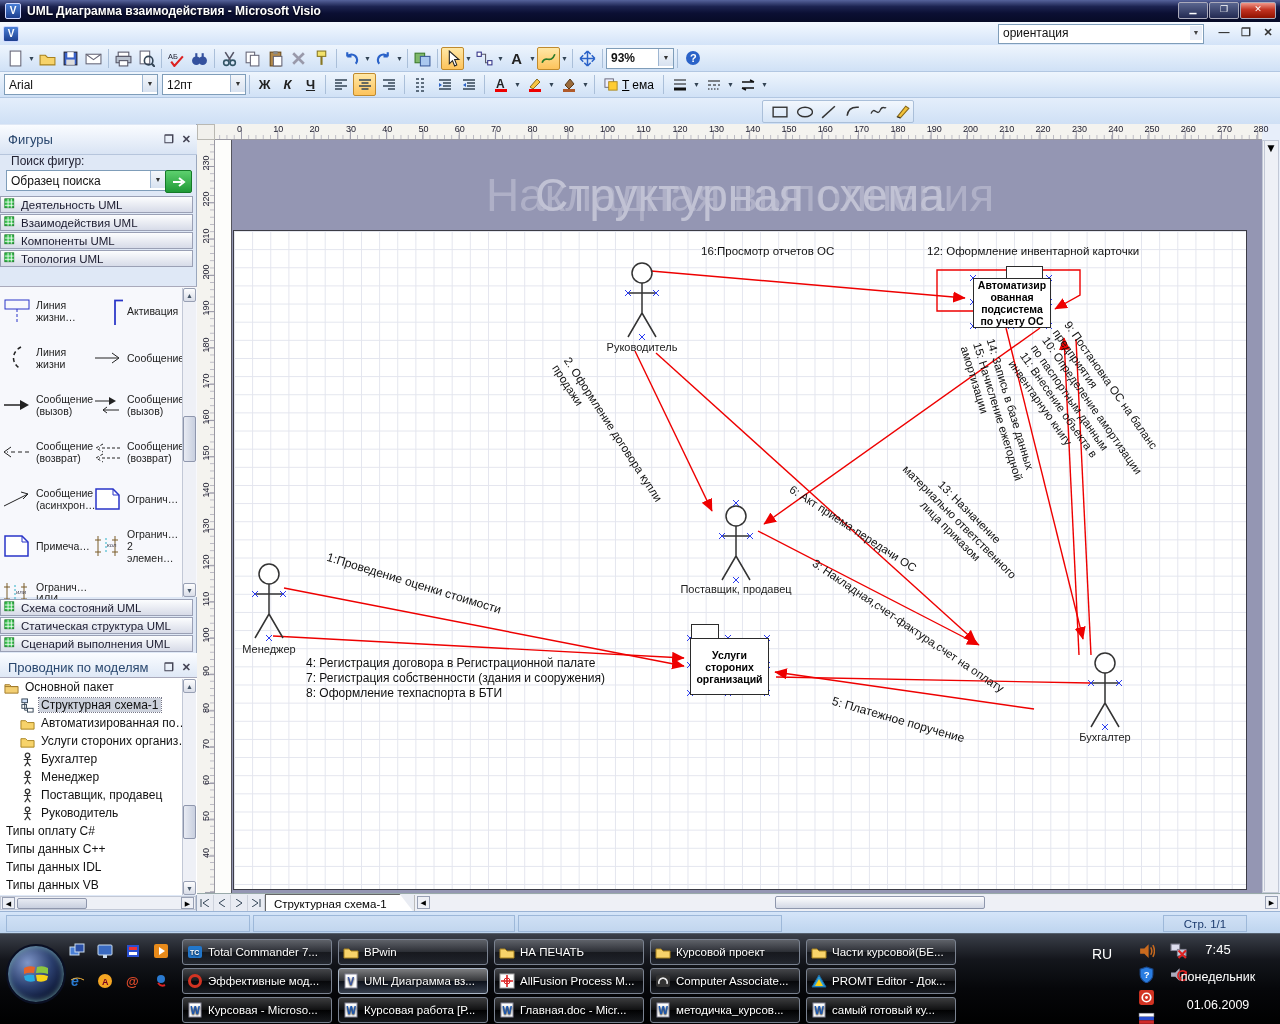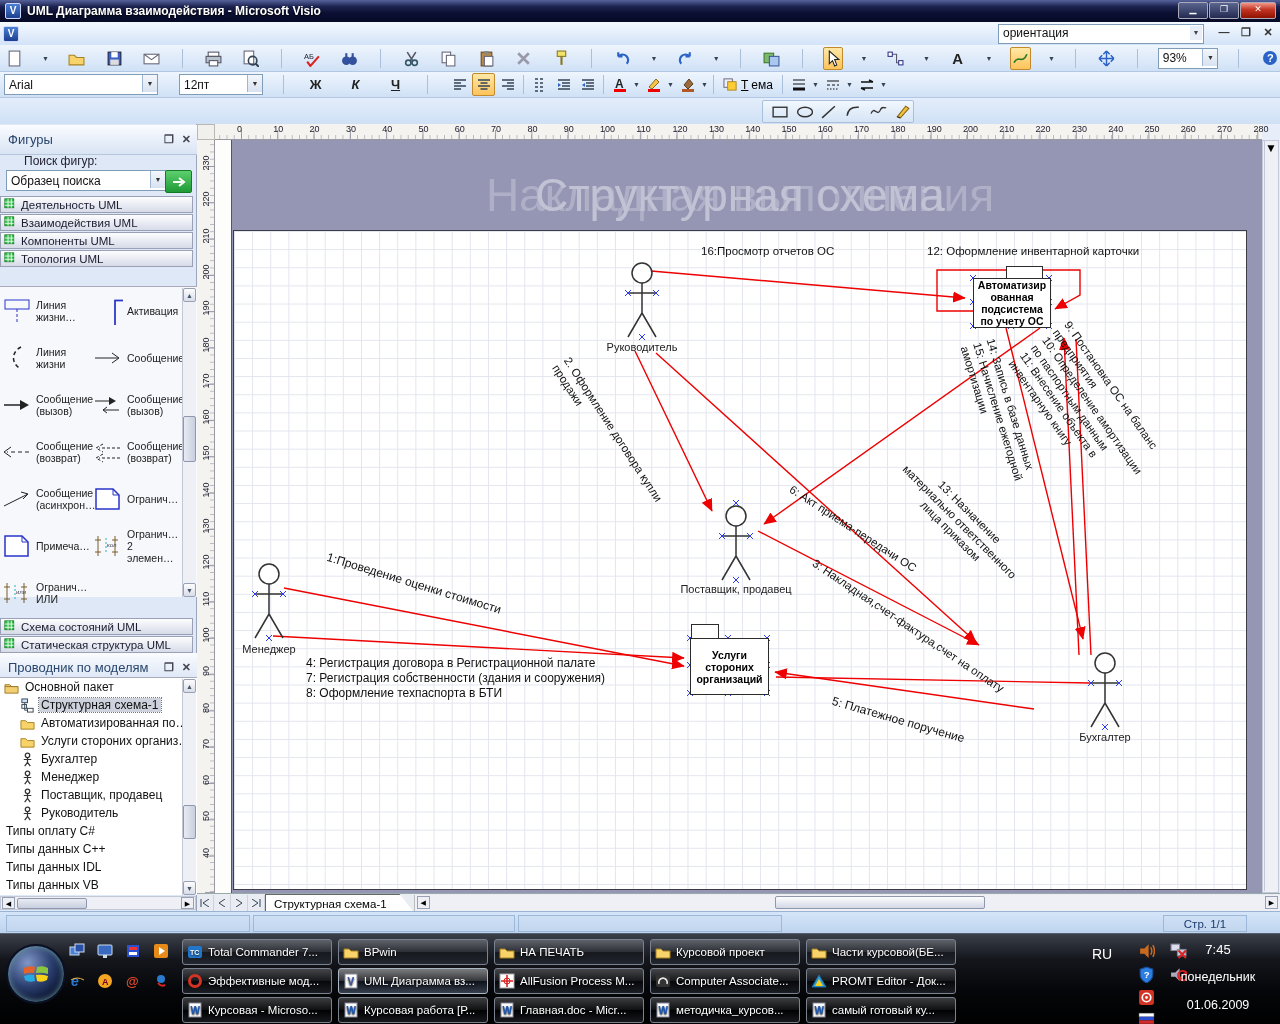--- a/index.html
+++ b/index.html
@@ -22,21 +22,21 @@
     border-bottom:1px solid #aec6e6;display:flex;align-items:center;}
   .menu-item{padding:3px 7px;color:#16232f;}
   .msearch{position:absolute;right:76px;top:2px;width:186px;height:17px;background:#fff;
     border:1px solid #7f9db9;font-size:12px;padding:1px 14px 0 4px;color:#111;}
   .msearch .dd{position:absolute;right:1px;top:1px;width:12px;height:14px;background:#e8eef8;color:#444;
     font-size:7px;text-align:center;line-height:14px;}
   .doc-ctl{position:absolute;right:4px;top:4px;display:flex;gap:6px;color:#333;}
   .doc-ctl span{width:16px;height:14px;text-align:center;font-size:11px;line-height:13px;font-weight:bold;}
   
   .tbar{left:0;width:1280px;background:linear-gradient(#eef5fd,#d0e1f6);border-bottom:1px solid #b2c7e2;
-    display:flex;align-items:center;gap:17px;padding-left:4px;box-sizing:border-box;}
+    display:flex;align-items:center;gap:0;padding-left:4px;box-sizing:border-box;}
   .tb1{top:45px;height:27px;}
   .tb2{top:72px;height:26px;}
   .strip3{left:0;top:98px;width:1280px;height:26px;background:linear-gradient(#e4eefb,#cfe0f5);}
   .tbtn{width:21px;height:21px;display:flex;align-items:center;justify-content:center;border:1px solid transparent;border-radius:2px;}
   .tbtn.hl{background:linear-gradient(#ffe8a6,#fdc35c);border:1px solid #c08a2d;}
   .tsep{width:1px;height:19px;background:#aabfd9;margin:0 3px;}
   .tdd{width:9px;height:21px;font-size:7px;color:#345;display:flex;align-items:center;justify-content:center;}
   .combo{height:19px;background:#fff;border:1px solid #7f9db9;display:flex;align-items:center;
     padding-left:4px;position:relative;color:#111;}
   .combo .dd{position:absolute;right:0;top:0;width:14px;height:17px;background:linear-gradient(#f4f7fb,#d8e2f0);
@@ -286,21 +286,21 @@
         </svg>
       </div>
       <div class="tdd">▼</div>
       <div class="tsep"></div>
       <div class="tbtn">
         <svg width="17" height="17" viewBox="0 0 16 16">
           <path d="M8 1 V15 M1 8 H15 M8 1 L5 4 M8 1 L11 4 M8 15 L5 12 M8 15 L11 12 M1 8 L4 5 M1 8 L4 11 M15 8 L12 5 M15 8 L12 11" stroke="#2a62c8" stroke-width="1.4" fill="none"></path>
         </svg>
       </div>
       <div class="tsep"></div>
-      <div class="combo" style="width: 62px;">
+      <div class="combo" style="width: 62px; font-weight: bold;">
         <span>93%</span>
         <span class="dd">▼</span>
       </div>
       <div class="tsep"></div>
       <div class="tbtn">
         <svg width="16" height="16" viewBox="0 0 16 16">
           <circle cx="8" cy="8" r="7" fill="#2a62c8"></circle>
           <text x="5" y="12" font-size="11" font-weight="bold" fill="#fff">?</text>
         </svg>
       </div>
@@ -454,21 +454,21 @@
   <div class="abs main">
 
     <div class="abs leftcol">
       <div class="abs phdr" style="top:1px">
         <span>Фигуры</span>
         <span class="pbtns">
             <span>❒</span>
             <span>✕</span>
           </span>
       </div>
-      <div class="abs slabel" style="left:24px;top:30px">Поиск фигур:</div>
+      <div class="abs slabel" style="left:11px;top:30px">Поиск фигур:</div>
       <div class="abs combo scombo" style="top:46px">
         <span>Образец поиска</span>
           <span class="dd">▼</span>
         </div>
       <div class="abs greenbtn" style="top:46px">
         <svg width="14" height="10" viewBox="0 0 14 10">
             <path d="M1 5 H10 M7 1 L12 5 L7 9" stroke="#fff" stroke-width="2" fill="none"></path>
           </svg>
       </div>
       <div id="stencils-top" class="abs" style="left:0;top:72px;width:197px">
@@ -635,21 +635,21 @@
               <span class="slab">Огранич…
 ИЛИ</span>
             </div>
           </div>
         <div class="vsb" style="height:309px;right:1px;top:1px">
           <div class="ar" style="top:0">▲</div>
           <div class="thumb" style="top:128px;height:46px"></div>
           <div class="ar" style="bottom:0">▼</div>
         </div>
       </div>
-      <div id="stencils-bottom" class="abs" style="left:0;top:494px;width:235px">
+      <div id="stencils-bottom" class="abs" style="left:0;top:475px;width:235px">
           <div class="stencil">
             <svg width="13" height="13" viewBox="0 0 16 16">
               <rect x="1" y="1" width="11" height="11" fill="#37c24e" stroke="#1a7a28"></rect>
               <path d="M1 5 h11 M1 9 h11 M5 1 v11 M9 1 v11" stroke="#fff" stroke-width="1"></path>
             </svg>
             <span>Схема состояний UML</span>
           </div>
           <div class="stencil">
             <svg width="13" height="13" viewBox="0 0 16 16">
               <rect x="1" y="1" width="11" height="11" fill="#37c24e" stroke="#1a7a28"></rect>

